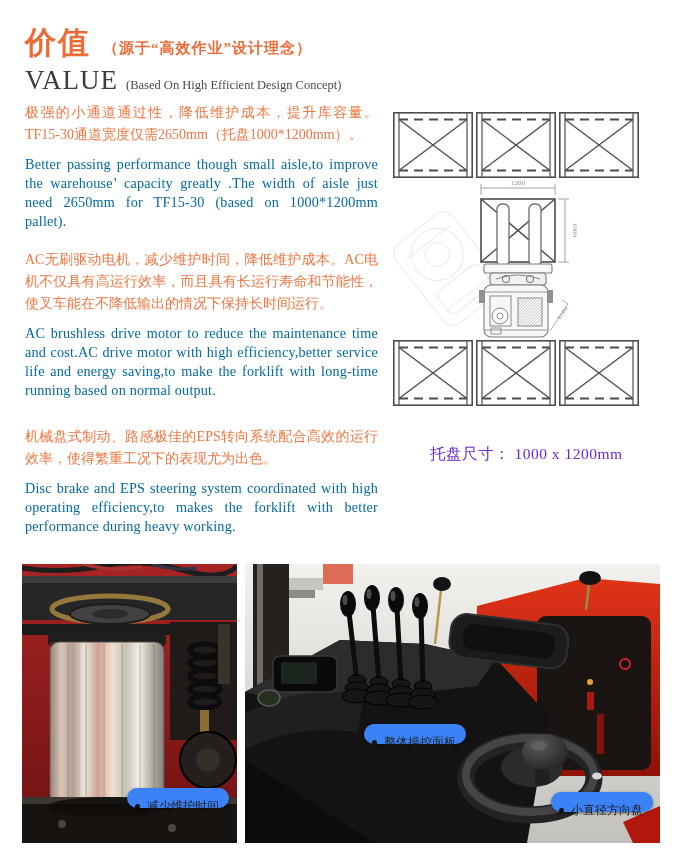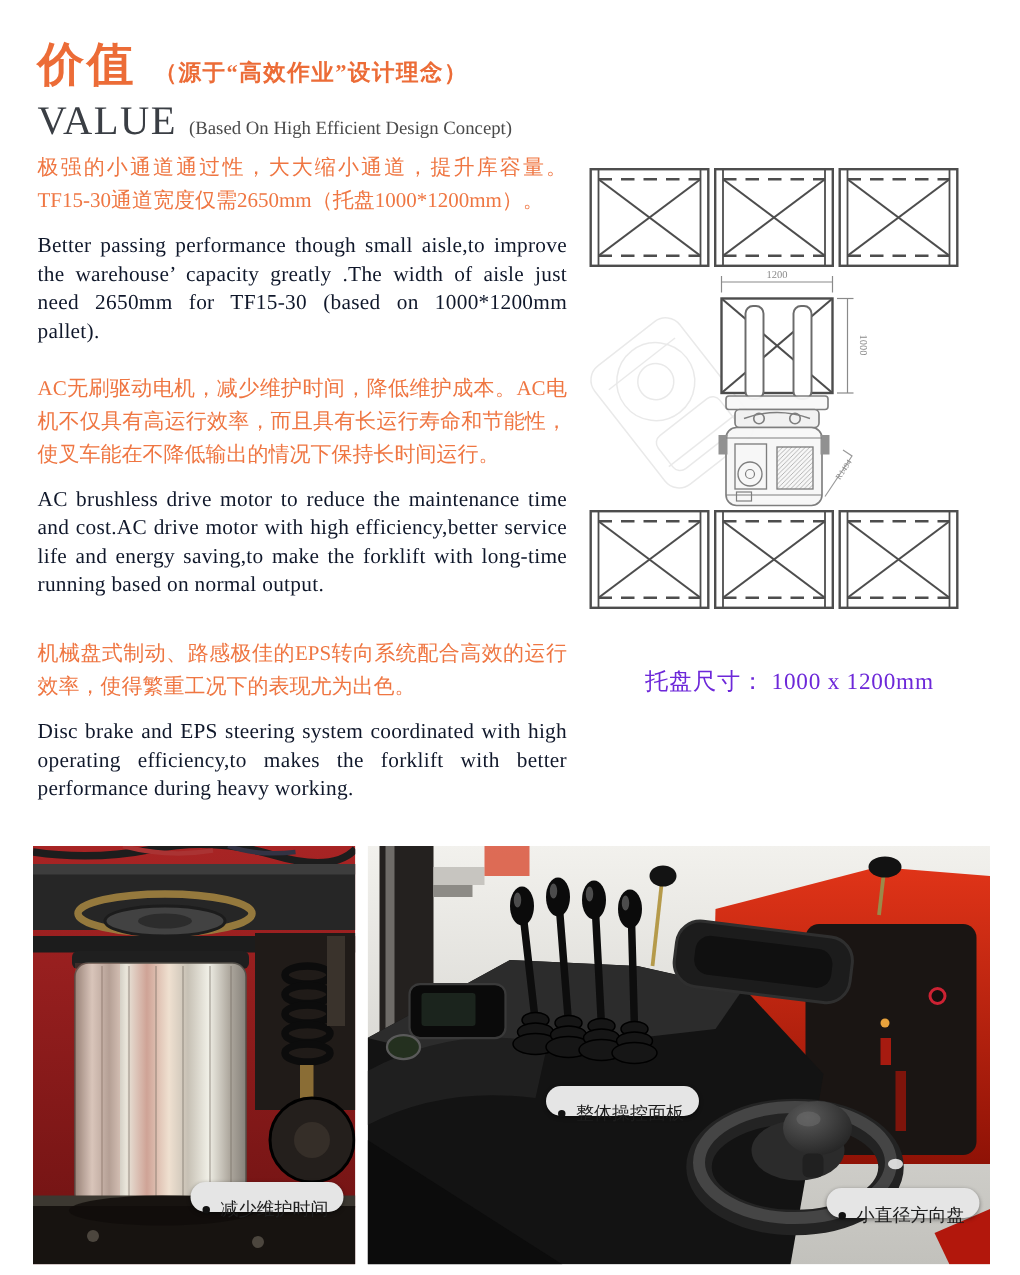--- a/index.html
+++ b/index.html
@@ -13,37 +13,37 @@
   .hdr-row { display:flex; align-items:baseline; }
   .title-cn { font-size:31px; font-weight:bold; color:#ec6c37; letter-spacing:2px; }
   .title-cn-note { font-size:15px; font-weight:bold; color:#ec6c37; margin-left:12px; letter-spacing:1px; }
   .title-en { font-size:27px; color:#3a3e44; letter-spacing:1px; margin-top:1px; }
   .title-en-note { font-size:12.5px; color:#4a4a4a; margin-left:8px; }
   
   .col-left { position:absolute; left:25px; top:100px; width:353px; height:440px; }
   .pgroup { position:absolute; left:0; width:353px; }
   .pg1 { top:2px; } .pg2 { top:149px; } .pg3 { top:326px; }
   .p-cn { color:#ef7642; font-size:14px; line-height:22px; text-align:justify; margin-bottom:9px; }
-  .p-en { color:#0f172a; font-size:14.2px; line-height:19px; text-align:justify; letter-spacing:0.2px; }
+  .p-en { color:#0369a1; font-size:14.2px; line-height:19px; text-align:justify; letter-spacing:0.2px; }
   
   .diagram-wrap { position:absolute; left:378px; top:100px; width:292px; height:314px; }
   .aisle-block { position:absolute; left:382px; top:227px; width:52px; }
   .tri { width:0; height:0; margin-left:13px; }
   .tri-up { border-left:7px solid transparent; border-right:7px solid transparent; border-bottom:9px solid #f06a2c; }
   .tri-down { border-left:7px solid transparent; border-right:7px solid transparent; border-top:9px solid #f06a2c; margin-top:4px; }
   .aisle-cn { font-size:11.5px; color:#4a4a4a; margin-top:7px; letter-spacing:0.5px; }
   .aisle-mm { font-size:13px; color:#4a4a4a; margin-top:3px; }
   .pallet-size { position:absolute; left:430px; top:444px; font-size:15.5px; color:#6d28d9; letter-spacing:0.5px; }
   
   .photo { position:absolute; overflow:hidden; }
   .photo-left  { left:22px;  top:564px; width:215px; height:279px; }
   .photo-right { left:245px; top:564px; width:415px; height:279px; }
   .photo svg { display:block; }
   .pill {
-    position:absolute; background:#e5e5e5; border-radius:10px; height:20px;
+    position:absolute; background:#3b82f6; border-radius:10px; height:20px;
     display:flex; align-items:center; padding:16px 10px 0 8px; white-space:nowrap;
     font-size:12px; color:#1d1d1d; box-shadow:0 1px 3px rgba(0,0,0,.45);
   }
   .pill .dot { width:5px; height:5px; border-radius:50%; background:#111; margin-right:7px; flex:none; }
   .pill-brake { left:127px; top:788px; }
   .pill-panel { left:364px; top:724px; }
   .pill-wheel { left:551px; top:792px; }
 </style>
 </head>
 <body>
@@ -56,21 +56,21 @@
       <span class="title-cn-note">（源于“高效作业”设计理念）</span>
     </div>
     <div class="hdr-row">
       <span class="title-en">VALUE</span>
       <span class="title-en-note">(Based On High Efficient Design Concept)</span>
     </div>
   </div>
 
   <div class="col-left">
     <div class="pgroup pg1">
-      <p class="p-cn">极强的小通道通过性，大大缩小通道，提升库容量。TF15-30通道宽度仅需2650mm（托盘1000*1200mm）。</p>
+      <p class="p-cn">极强的小通道通过性，降低维护成本，提升库容量。TF15-30通道宽度仅需2650mm（托盘1000*1200mm）。</p>
       <p class="p-en">Better passing performance though small aisle,to improve the warehouse’ capacity greatly .The width of aisle just need 2650mm for TF15-30 (based on 1000*1200mm pallet).</p>
     </div>
     <div class="pgroup pg2">
       <p class="p-cn">AC无刷驱动电机，减少维护时间，降低维护成本。AC电机不仅具有高运行效率，而且具有长运行寿命和节能性，使叉车能在不降低输出的情况下保持长时间运行。</p>
       <p class="p-en">AC brushless drive motor to reduce the maintenance time and cost.AC drive motor with high efficiency,better service life and energy saving,to make the forklift with long-time running based on normal output.</p>
     </div>
     <div class="pgroup pg3">
       <p class="p-cn">机械盘式制动、路感极佳的EPS转向系统配合高效的运行效率，使得繁重工况下的表现尤为出色。</p>
       <p class="p-en">Disc brake and EPS steering system coordinated with high operating efficiency,to makes the forklift with better performance during heavy working.</p>
     </div>

